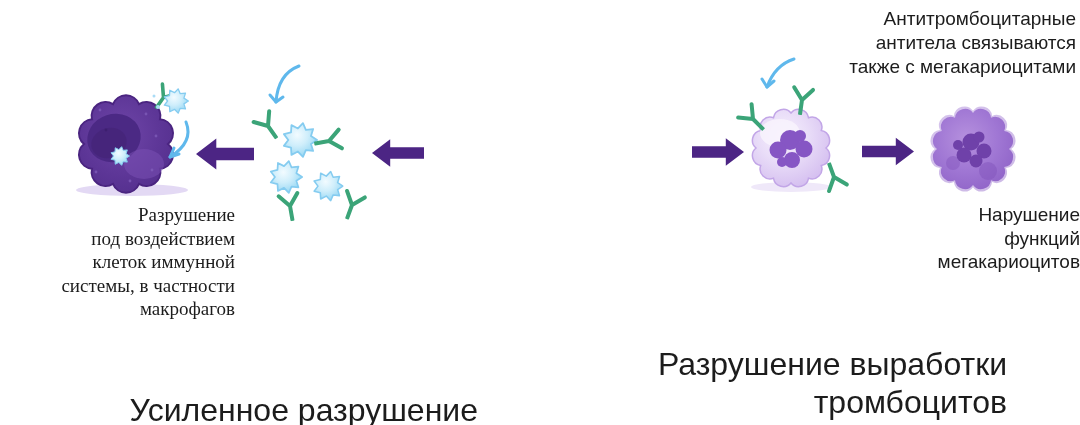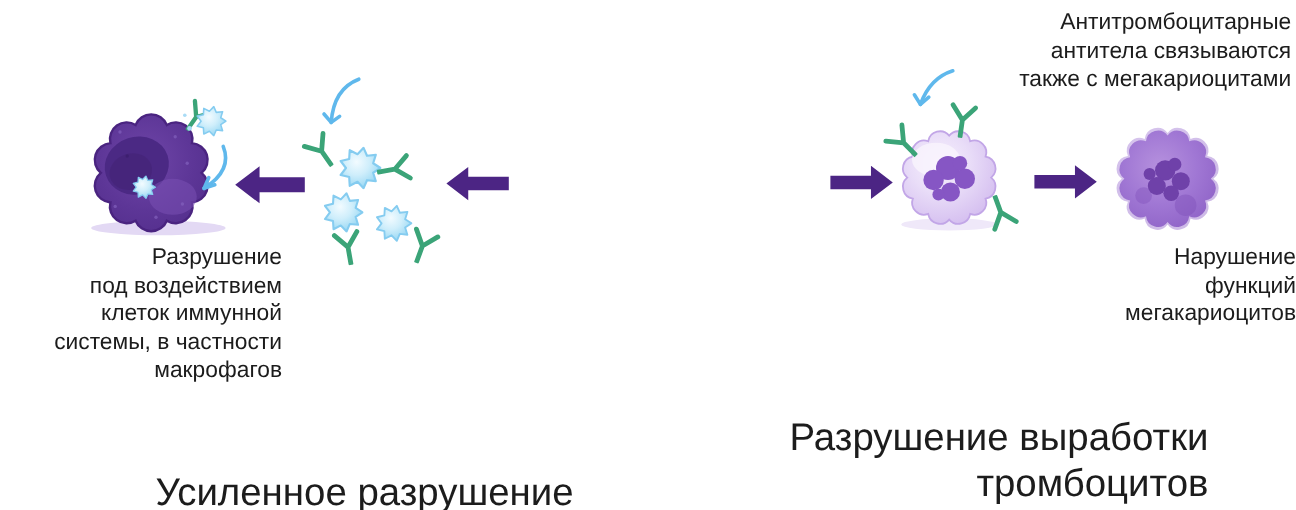--- a/index.html
+++ b/index.html
@@ -175,21 +175,21 @@
         <circle cx="30" cy="40" r="5"></circle>
     </g>
   </svg>
 
 
 
   <div class="lbl small" style="left:800px;top:7px;width:276px;line-height:24px;">Антитромбоцитарные
 антитела  связываются
 также с мегакариоцитами</div>
 
-  <div class="lbl small" style="left:15px;top:203px;width:220px;line-height:23.5px;">Разрушение
+  <div class="lbl small" style="left:15px;top:203px;width:220px;line-height:23.5px;font-family:Liberation Serif, serif;">Разрушение
 под воздействием
 клеток иммунной
 системы, в частности
 макрофагов</div>
 
   <div class="lbl small" style="left:880px;top:203px;width:200px;line-height:23.5px;">Нарушение
 функций
 мегакариоцитов</div>
 
   <div class="lbl heading" style="left:83px;top:345px;width:395px;margin-top:46px;">Усиленное разрушение

